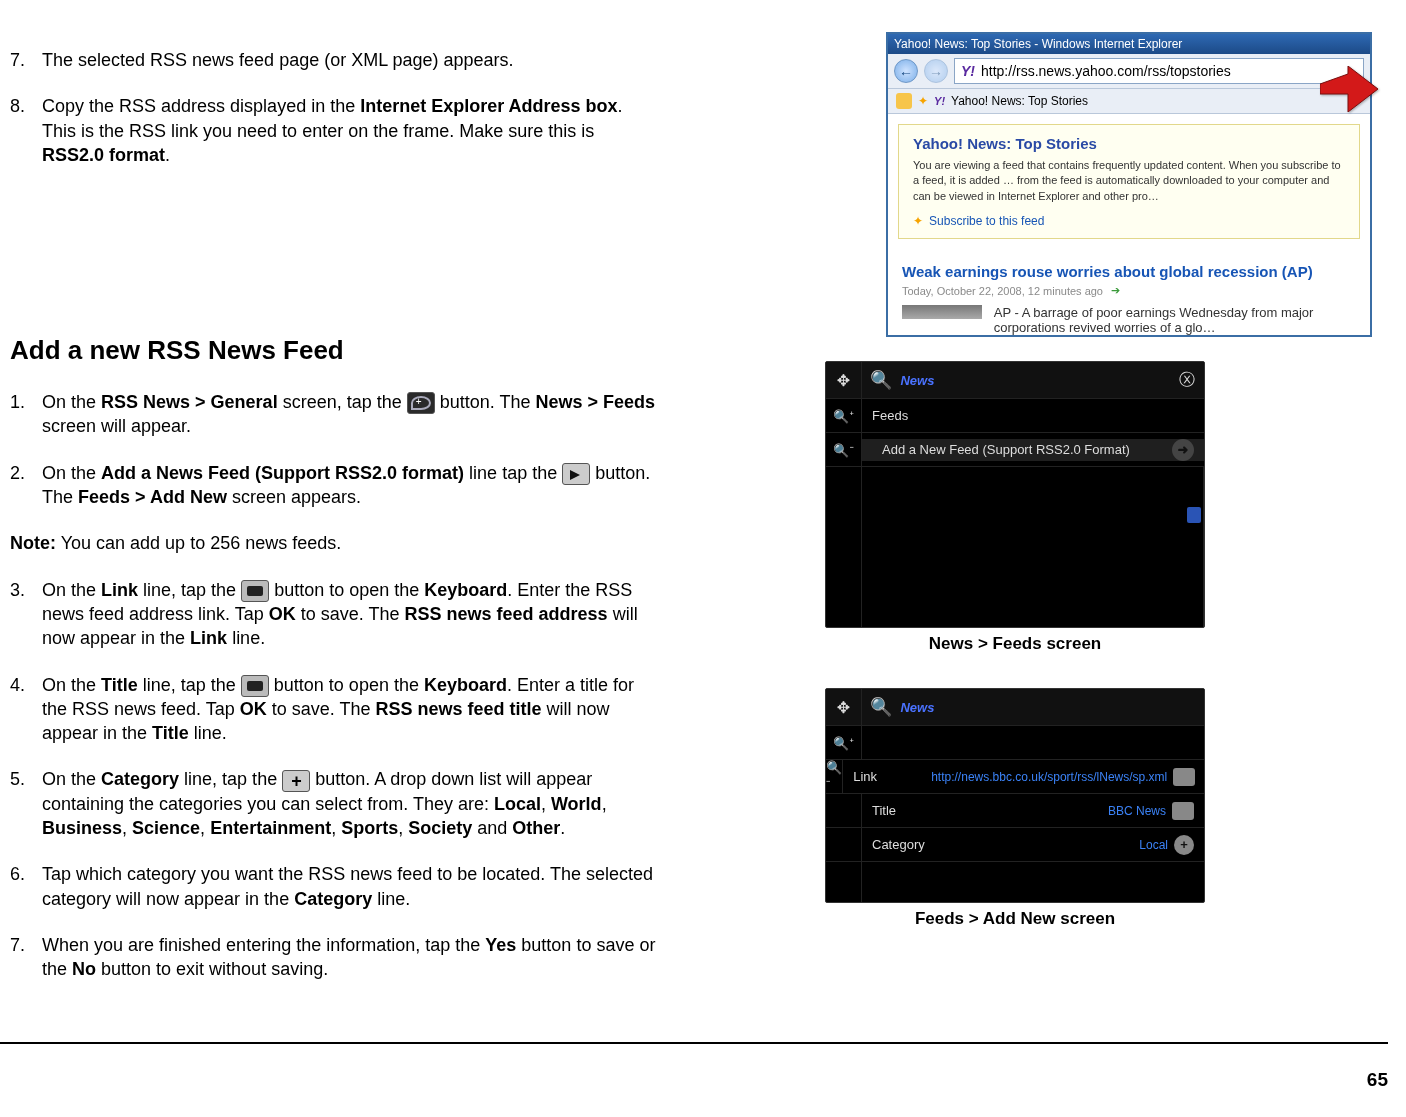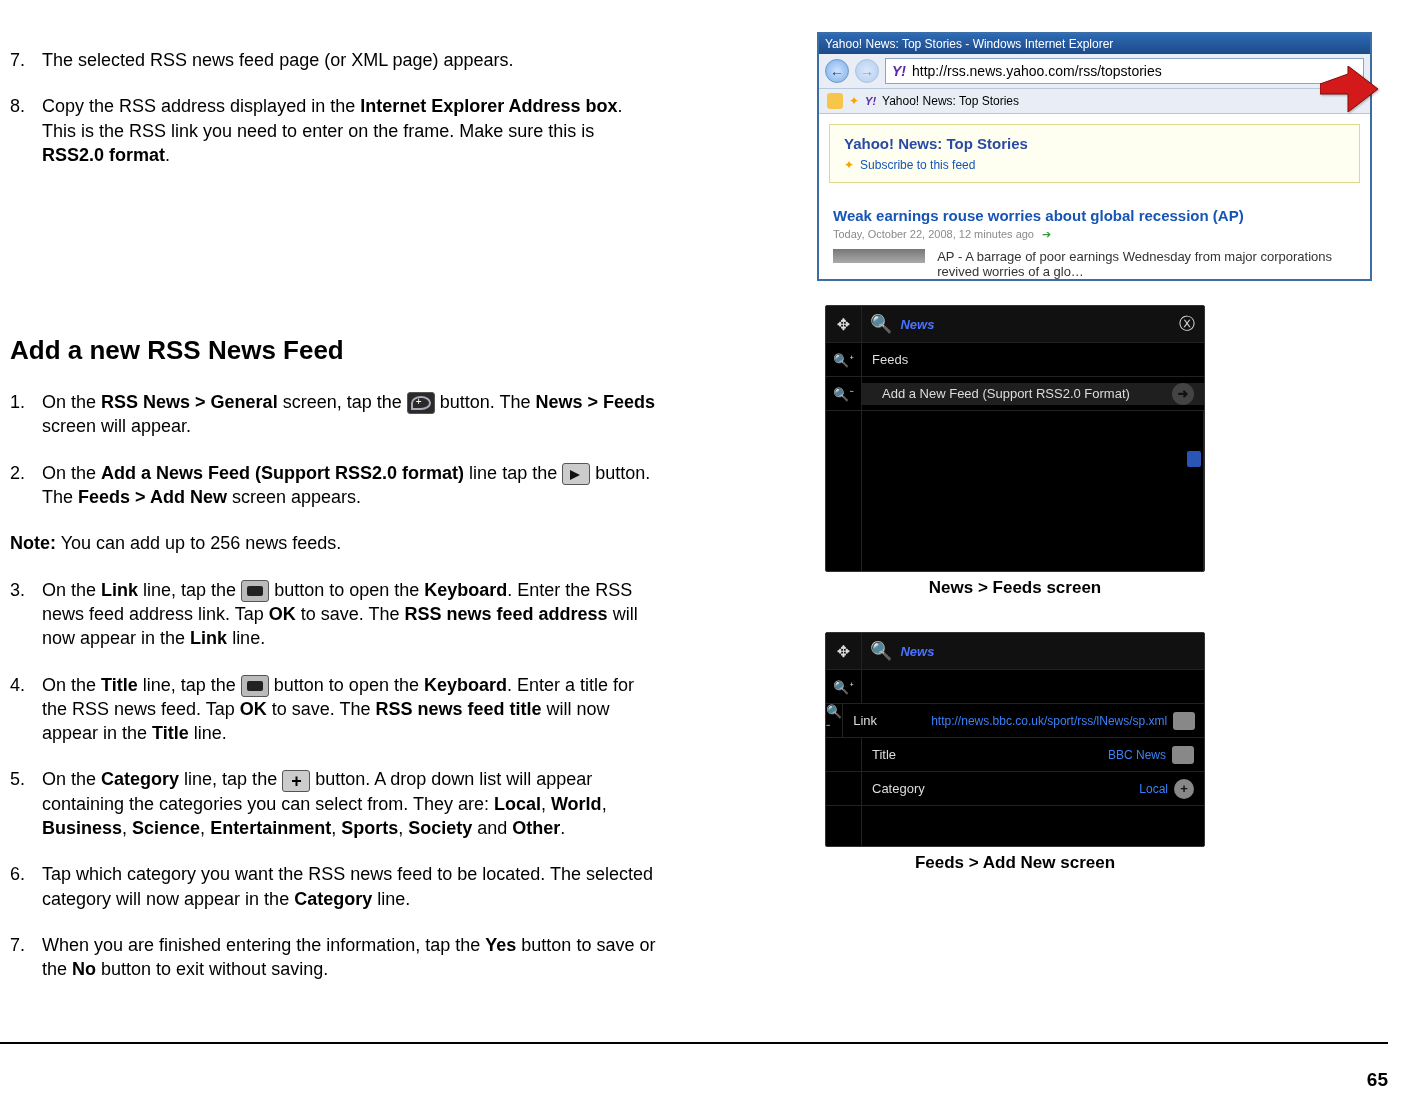--- a/index.html
+++ b/index.html
@@ -23,38 +23,38 @@
   .inline-ic.zoom::after { content: ""; position: absolute; inset: 3px; border: 2px solid #aab; border-radius: 50% 50% 50% 0; }
   .inline-ic.zoom::before { content: "+"; position: absolute; color: #fff; font-size: 10px; left: 8px; top: 2px; }
   .inline-ic.arrow { background: #ccc; }
   .inline-ic.arrow::after { content: ""; position: absolute; left: 7px; top: 6px; border-left: 10px solid #111; border-top: 5px solid transparent; border-bottom: 5px solid transparent; }
   .inline-ic.kbd { background: #bbb; }
   .inline-ic.kbd::after { content: ""; position: absolute; left: 5px; top: 5px; width: 16px; height: 10px; background: #222; border-radius: 2px; }
   .inline-ic.plus { background: #ccc; }
   .inline-ic.plus::after { content: "+"; position: absolute; left: 8px; top: -2px; font-weight: 700; font-size: 18px; }
 
   
-  .ie-window { border: 2px solid #3b6ea5; width: 555px; margin-left: auto; font-size: 12px; background: #fff; }
+  .ie-window { border: 2px solid #3b6ea5; width: 486px; margin-left: auto; font-size: 12px; background: #fff; }
   .ie-titlebar { background: linear-gradient(#2e69b3,#1c4a87); color: #fff; padding: 3px 6px; font-size: 12px; }
   .ie-nav { display: flex; align-items: center; padding: 4px 6px; background: #e9eef6; border-bottom: 1px solid #b9c7da; gap: 6px; position: relative; }
   .nav-btn { width: 24px; height: 24px; border-radius: 50%; background: radial-gradient(#cfe3ff,#7aaee8); border: 1px solid #6f98c7; display: flex; align-items: center; justify-content: center; color: #14467e; font-weight: 700; font-size: 14px; }
   .addr { flex: 1; background: #fff; border: 1px solid #8aa5c6; height: 26px; display: flex; align-items: center; padding: 0 6px; gap: 6px; font-size: 14px; }
   .ylogo { color: #5a2aa0; font-weight: 900; font-style: italic; }
   .red-arrow { position: absolute; right: -10px; top: 12px; }
   .red-arrow svg { filter: drop-shadow(1px 1px 1px rgba(0,0,0,.3)); }
   .ie-tabs { background: #e9eef6; padding: 4px 8px; border-bottom: 1px solid #b9c7da; display: flex; align-items: center; gap: 6px; font-size: 12px; }
   .fav-icon { width: 16px; height: 16px; background: #f7c54a; border-radius: 3px; }
   .ie-body { padding: 0; }
   .feed-box { margin: 10px; border: 1px solid #e2d88b; background: #fffff1; padding: 10px 14px; }
   .feed-box .h { color: #2a4aa5; font-weight: 700; font-size: 15px; margin-bottom: 6px; }
   .feed-box .p { font-size: 11px; color: #333; line-height: 1.4; margin-bottom: 10px; }
   .feed-sub { color: #1755b5; font-size: 12px; display: flex; align-items: center; gap: 6px; }
   .star { color: #f7a400; }
   .headline { color: #1755b5; font-weight: 700; font-size: 15px; padding: 14px 14px 4px; }
-  .ts { color: #8a8a8a; font-size: 11px; padding: 0 14px 8px; display: flex; gap: 8px; }
+  .ts { color: #8a8a8a; font-size: 11px; padding: 0 14px 8px; display: flex; align-items: center; gap: 8px; }
   .ts .g { color: #3a9a3a; }
   .article-row { display: flex; gap: 12px; padding: 0 14px; align-items: flex-start; font-size: 13px; color: #333; }
   .thumb { width: 120px; height: 14px; background: linear-gradient(#777,#aaa); }
 
   
   .dev { width: 380px; margin: 24px auto 6px; background: #000; border: 1px solid #333; border-radius: 2px; font-size: 13px; color: #ddd; }
   .dev .topbar { display: flex; align-items: center; background: #111; border-bottom: 1px solid #222; }
   .dev .side-ic { width: 36px; height: 36px; display: flex; align-items: center; justify-content: center; font-size: 16px; color: #ddd; border-right: 1px solid #222; }
   .dev .title { flex: 1; display: flex; align-items: center; padding-left: 8px; gap: 8px; }
   .dev .title .mag { color: #aac; font-size: 18px; }
@@ -182,20 +182,21 @@
         </div>
         <div class="ie-tabs">
           <span class="fav-icon"></span>
           <span style="color:#f7a400">✦</span>
           <span class="ylogo" style="font-size:11px">Y!</span>
           <span>Yahoo! News: Top Stories</span>
         </div>
         <div class="ie-body">
           <div class="feed-box">
             <div class="h">Yahoo! News: Top Stories</div>
+            <div class="p">You are viewing a feed that contains frequently updated content. When you subscribe to a feed, it is added … from the feed is automatically downloaded to your computer and can be viewed in Internet Explorer and other pro…</div>
             <div class="feed-sub">
                 <span class="star">✦</span>
                 <span>Subscribe to this feed</span>
               </div>
           </div>
           <div class="headline">Weak earnings rouse worries about global recession (AP)</div>
           <div class="ts">
               <span>Today, October 22, 2008, 12 minutes ago</span> 
               <span class="g">➔</span>
             </div>

